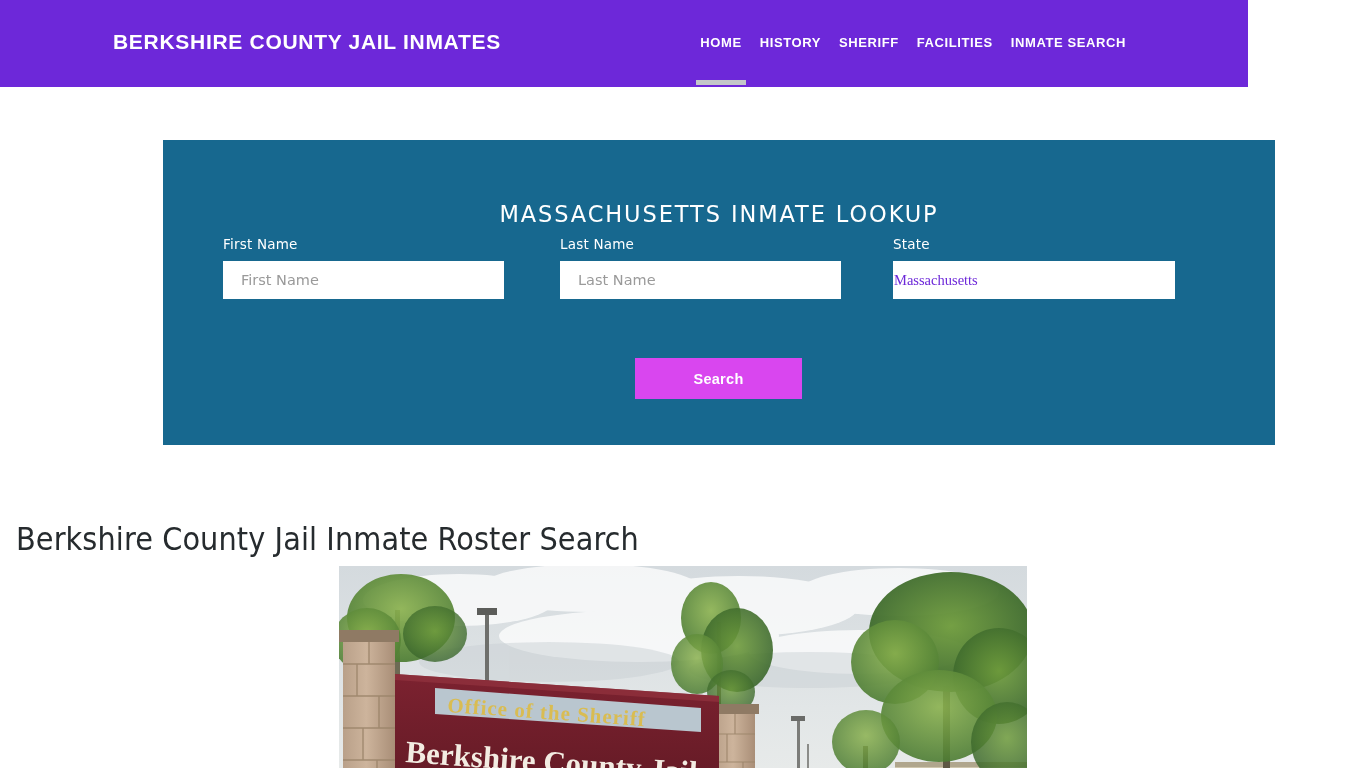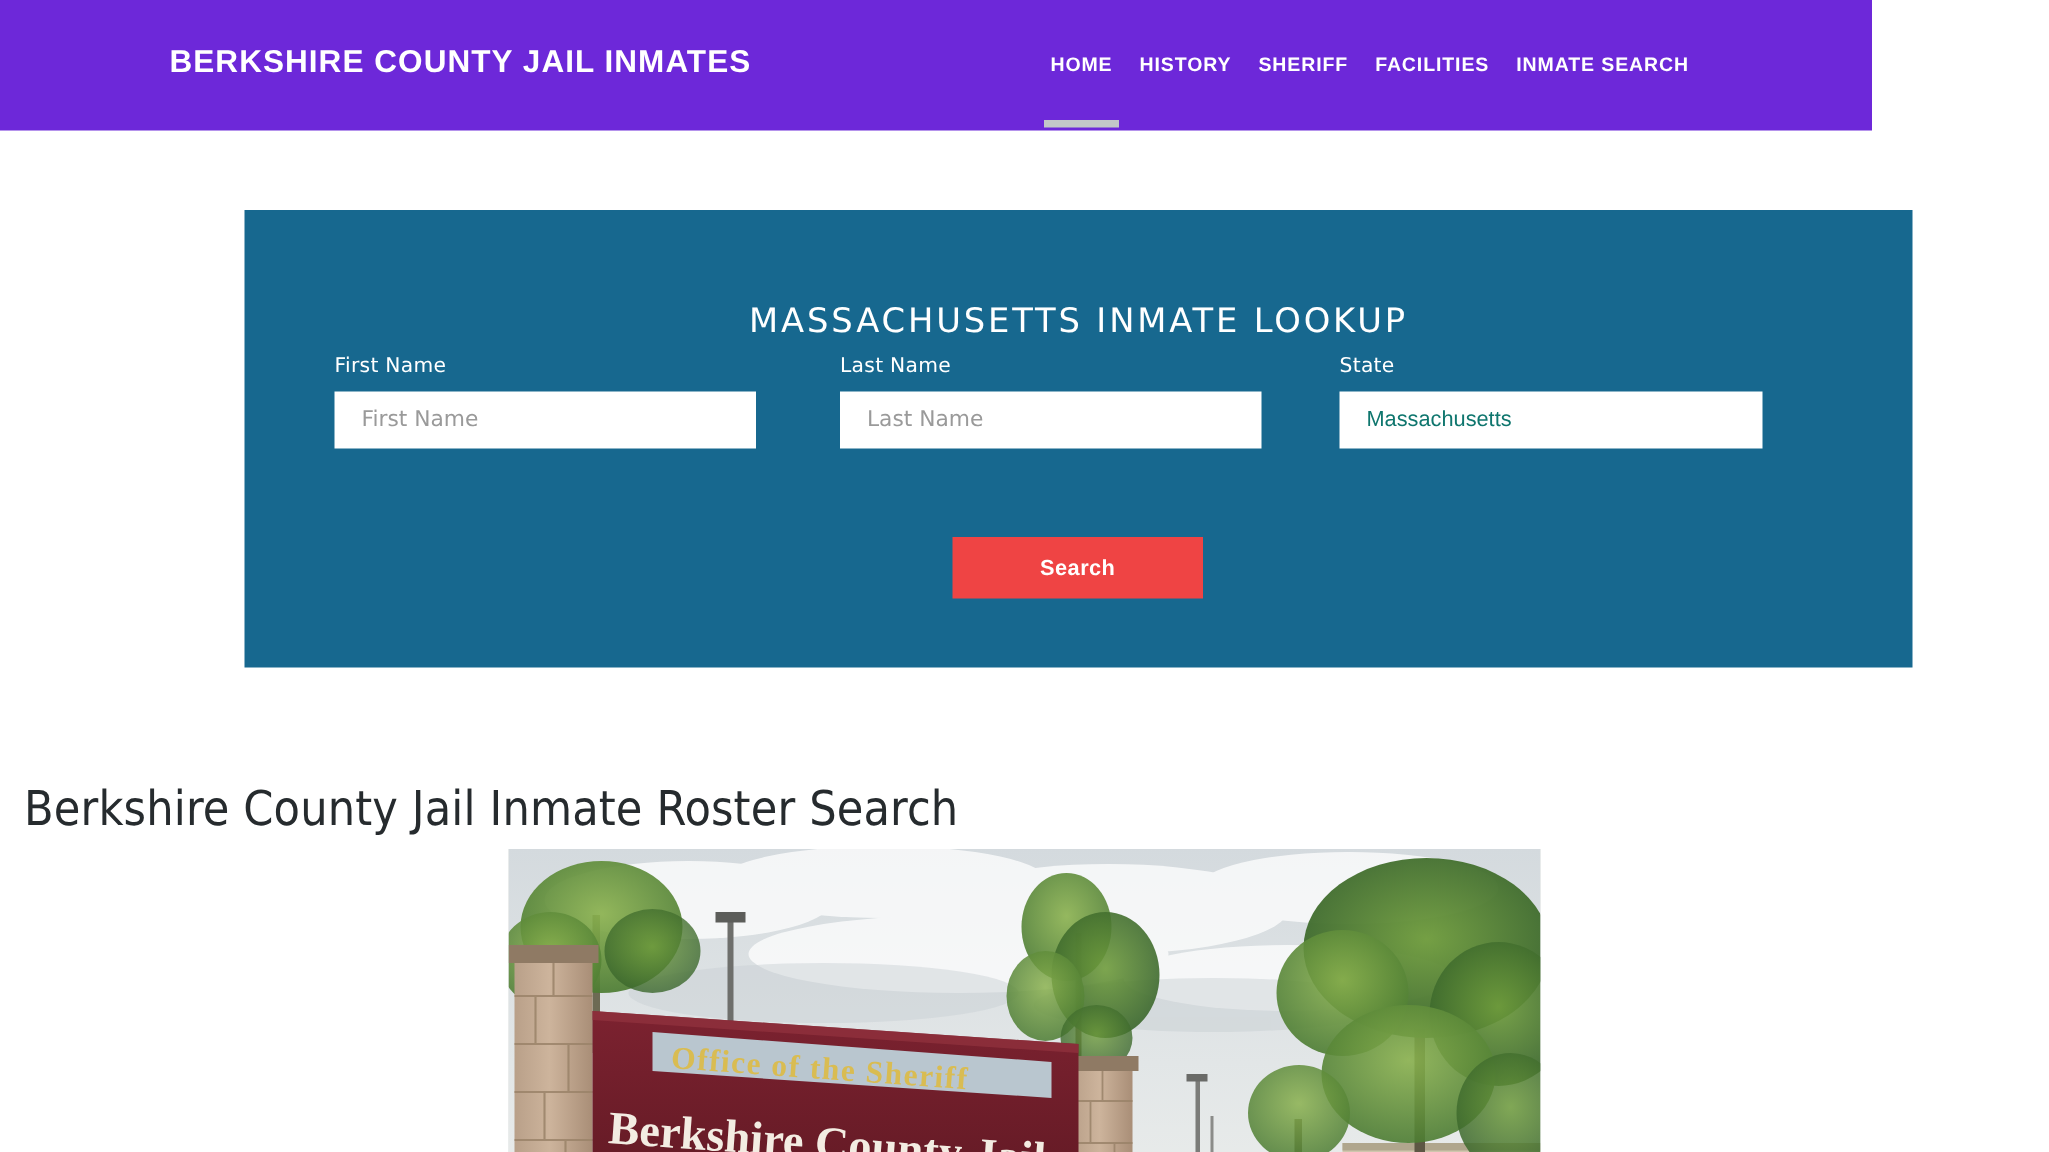--- a/index.html
+++ b/index.html
@@ -123,36 +123,36 @@
     font-family: "DejaVu Sans", sans-serif;
   }
   .field-input::placeholder { color: #9a9a9a; opacity: 1; }
   .field-select {
     display: block;
     width: 100%;
     height: 38px;
     border: none;
     outline: none;
     background: #ffffff;
-    padding: 0 18px;
+    padding: 0 1px;
     font-size: 14.5px;
-    color: #0f766e;
+    color: #6d28d9;
     appearance: none;
     -webkit-appearance: none;
     border-radius: 0;
-    font-family: Liberation Sans, sans-serif;
+    font-family: Liberation Serif, serif;
   }
 
   .search-button {
     position: absolute;
     left: 472px;
     top: 218px;
     width: 167px;
     height: 41px;
-    background: #ef4444;
+    background: #d946ef;
     border: none;
     color: #ffffff;
     font-size: 14.5px;
     font-weight: 700;
     letter-spacing: 0.3px;
     cursor: pointer;
     font-family: "Liberation Sans", sans-serif;
   }
 
   

